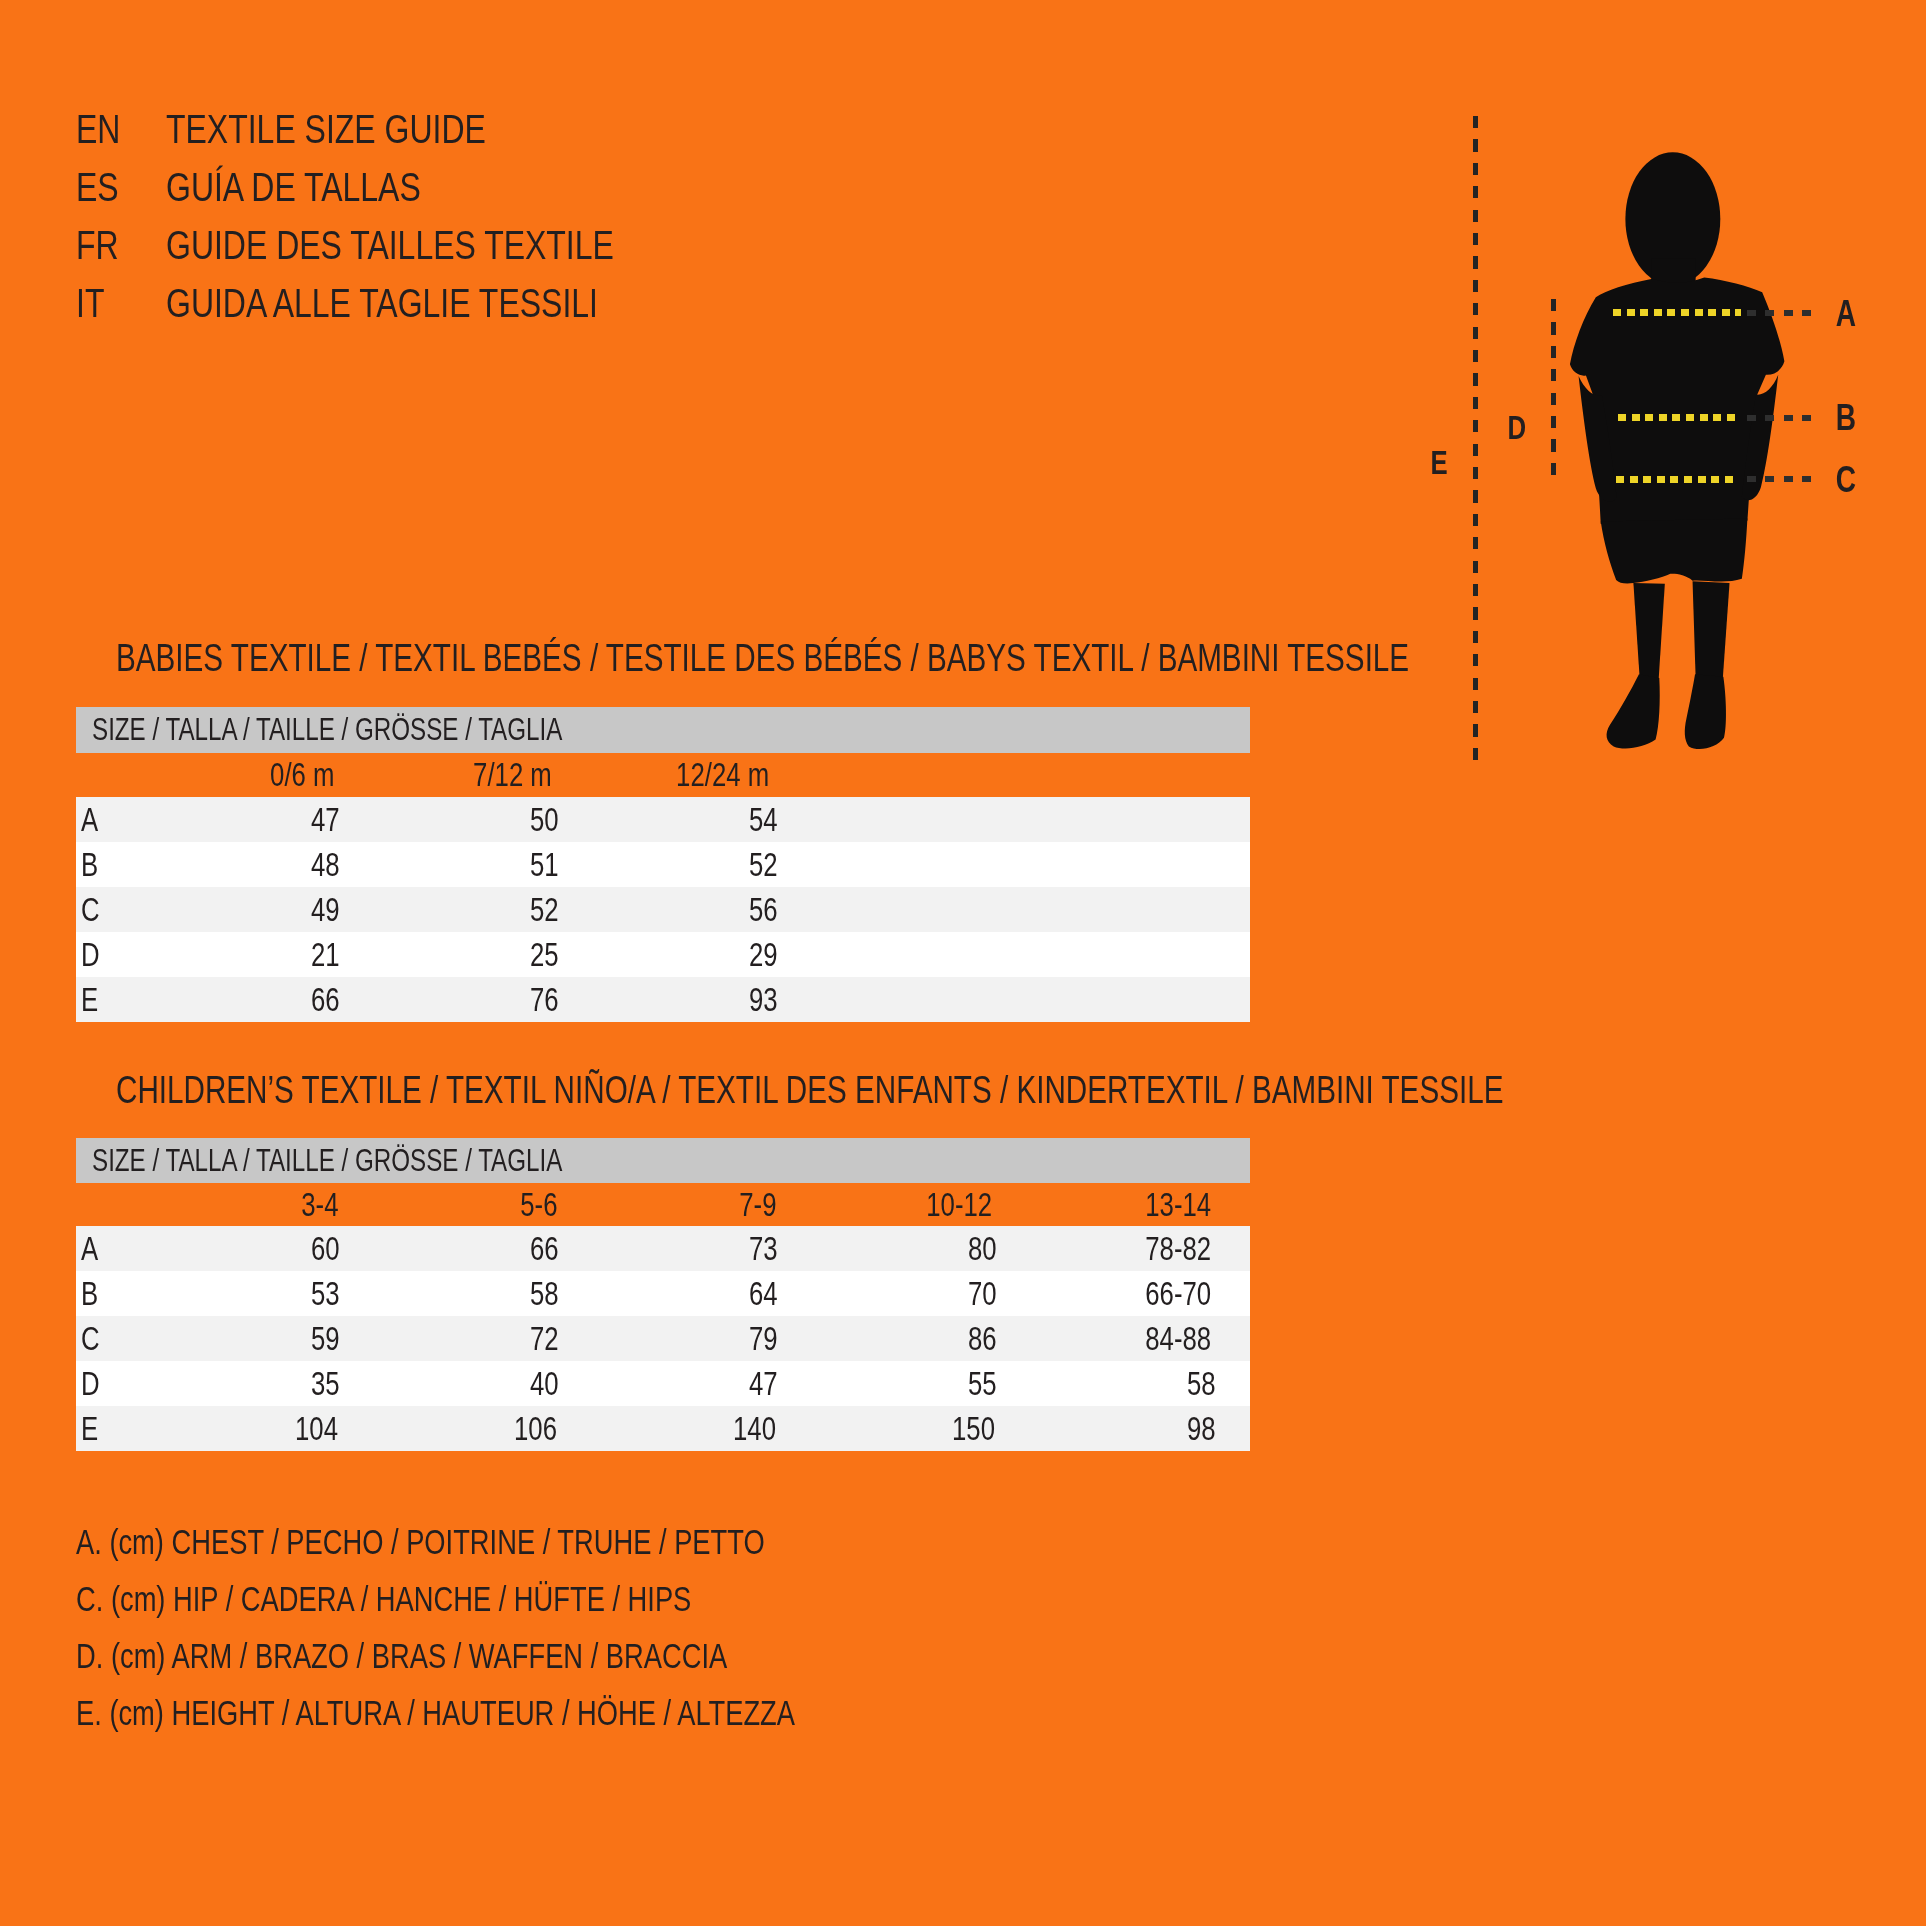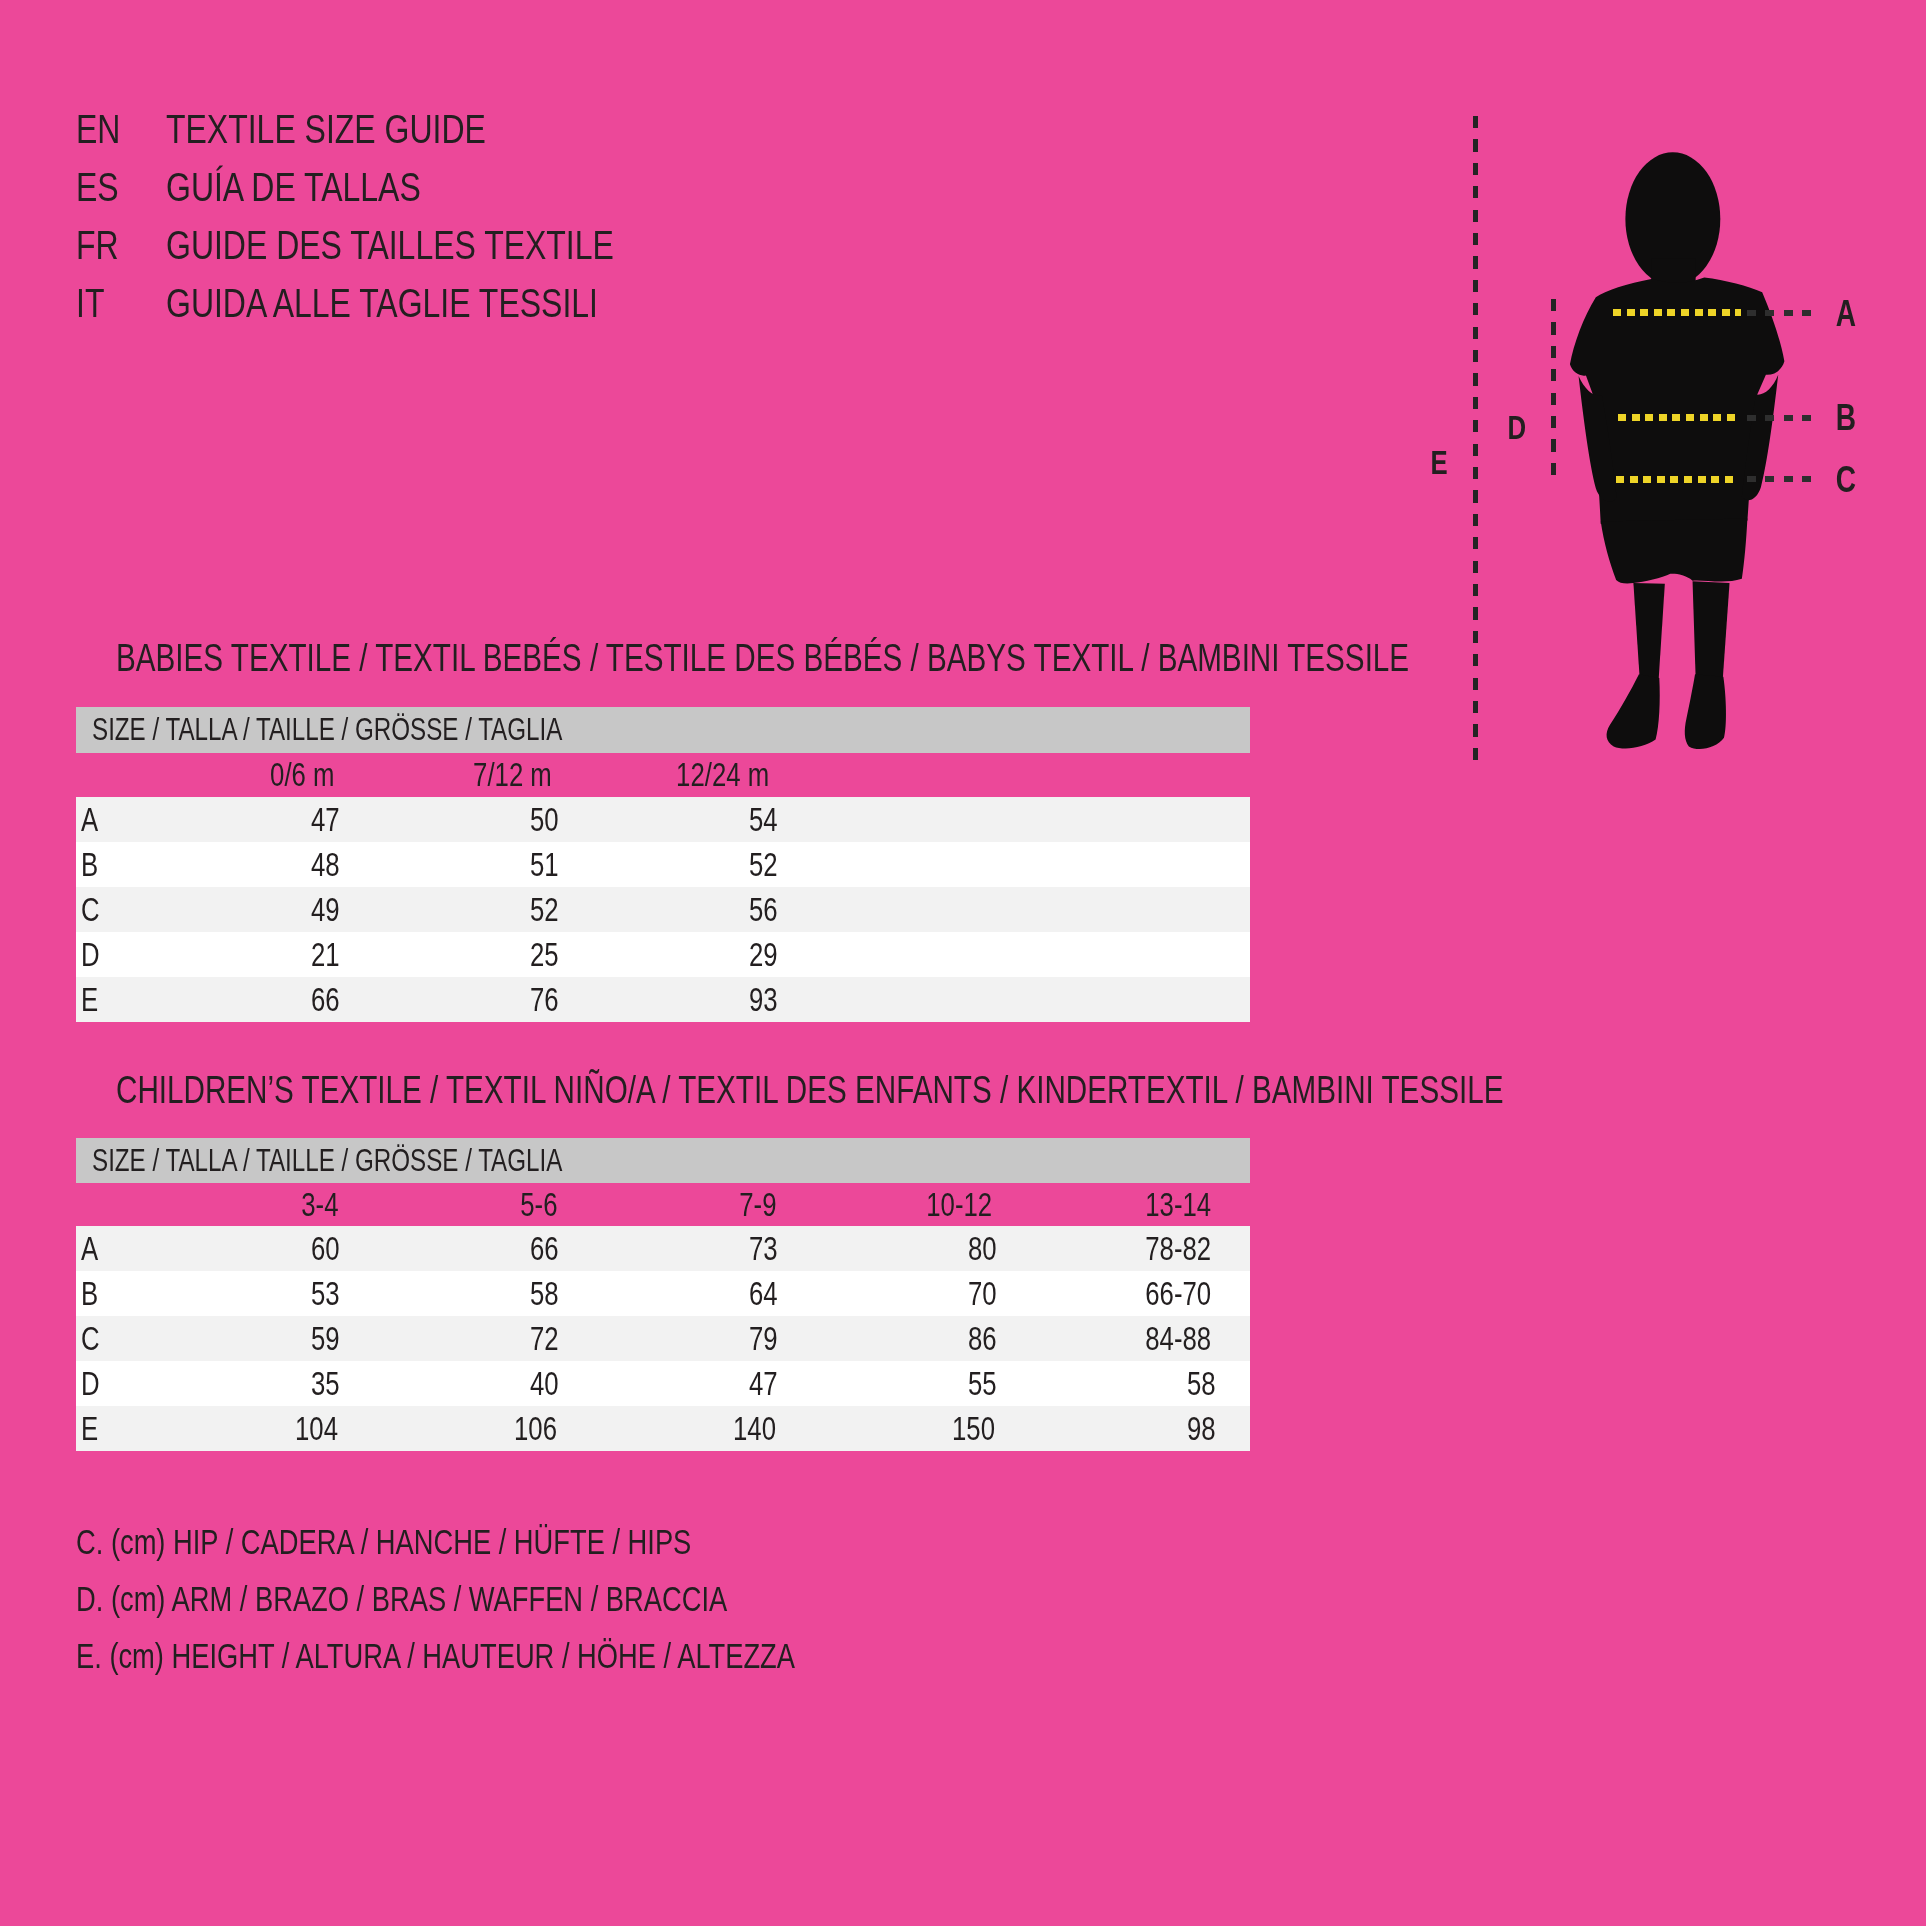--- a/index.html
+++ b/index.html
@@ -1,17 +1,17 @@
 <!DOCTYPE html>
 <html style="font-size:10px"><head>
 <meta charset="utf-8">
 <style>
   html,body{margin:0;padding:0;background:#fff;}
   #page{
-    position:relative;width:1926px;height:1926px;background:#ec4899;overflow:hidden;
+    position:relative;width:1926px;height:1926px;background:#f97316;overflow:hidden;
     font-family:"Liberation Sans","DejaVu Sans",sans-serif;color:#231f20;
   }
   
   .cx{display:inline-block;transform:scaleX(0.78);transform-origin:0 50%;white-space:nowrap;}
   .cxc{display:inline-block;transform:scaleX(0.78);transform-origin:50% 50%;white-space:nowrap;}
   
   #header{position:absolute;left:76px;top:100px;font-size:41px;}
   .hrow{display:flex;height:58px;align-items:center;}
   .hcode{width:90px;flex:0 0 90px;}
   
@@ -218,20 +218,23 @@
       <span class="cell"><span class="cxc">104</span></span>
       <span class="cell"><span class="cxc">106</span></span>
       <span class="cell"><span class="cxc">140</span></span>
       <span class="cell"><span class="cxc">150</span></span>
       <span class="cell"><span class="cxc">98</span></span>
     </div>
   </div>
 
   <div id="legend">
     <div class="lline">
+        <span class="cx">A. (cm) CHEST / PECHO / POITRINE / TRUHE / PETTO</span>
+      </div>
+    <div class="lline">
         <span class="cx">C. (cm) HIP / CADERA / HANCHE / HÜFTE / HIPS</span>
       </div>
     <div class="lline">
         <span class="cx">D. (cm) ARM / BRAZO / BRAS / WAFFEN / BRACCIA</span>
       </div>
     <div class="lline">
         <span class="cx">E. (cm) HEIGHT / ALTURA / HAUTEUR / HÖHE / ALTEZZA</span>
       </div>
   </div>
 

